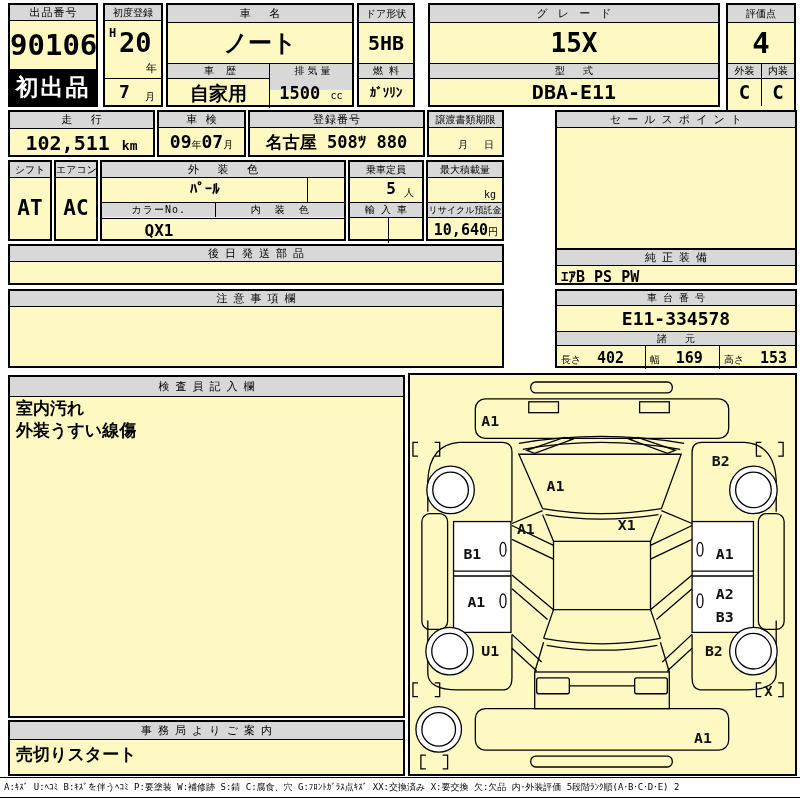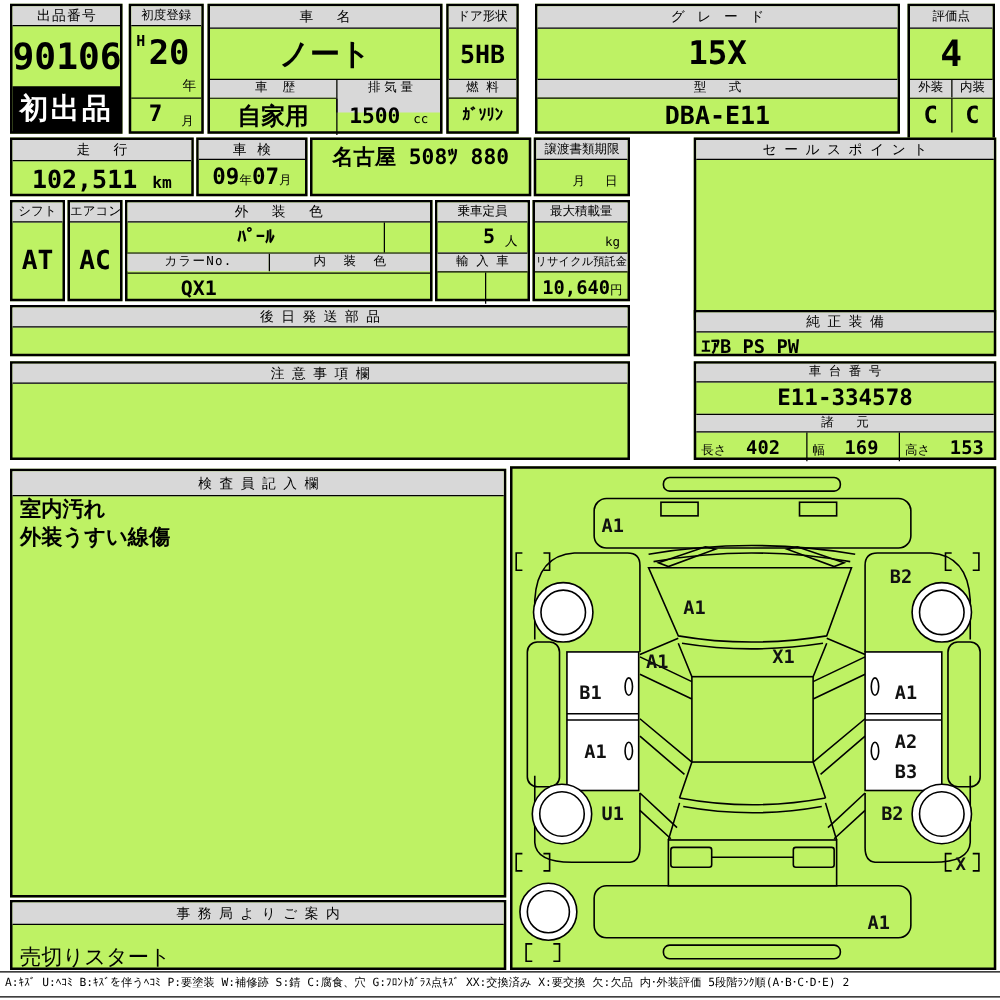--- a/index.html
+++ b/index.html
@@ -1,18 +1,18 @@
 <!DOCTYPE html>
 <html><head>
 <meta charset="utf-8">
 <style>
   html,body{margin:0;padding:0;background:#fff;}
   #sheet{position:relative;width:800px;height:800px;background:#fff;overflow:hidden;
          font-family:"DejaVu Sans Mono","DejaVu Sans","Liberation Sans",sans-serif;color:#000;}
-  .box{position:absolute;border:2px solid #000;background:#bef264;box-sizing:border-box;}
+  .box{position:absolute;border:2px solid #000;background:#fef9c3;box-sizing:border-box;}
   .hdr{background:#d8d8d8;border-bottom:1px solid #000;text-align:center;font-size:11px;
        letter-spacing:6px;text-indent:6px;line-height:15px;height:15px;overflow:hidden;white-space:nowrap;}
   .hdr.tight{letter-spacing:1px;text-indent:1px;}
   .hdr.vtight{letter-spacing:0;text-indent:0;font-size:10px;}
   .val{text-align:center;font-weight:700;overflow:hidden;white-space:nowrap;}
   .row{display:flex;}
   .cell{box-sizing:border-box;overflow:hidden;}
   .bl{border-left:1px solid #000;}
   .bt{border-top:1px solid #000;}
   .unit{font-size:10px;font-weight:400;}
@@ -100,20 +100,21 @@
   </div>
 
   <div class="box" style="left:157px;top:110px;width:89px;height:47px">
     <div class="hdr tight">車 検</div>
     <div class="val" style="font-size:18px;line-height:28px;height:28px">
       <span>09</span><span class="unit">年</span><span>07</span><span class="unit">月</span>
     </div>
   </div>
 
   <div class="box" style="left:248px;top:110px;width:177px;height:47px">
+    <div class="hdr tight">登録番号</div>
     <div class="val" style="font-size:17px;line-height:28px;height:28px">名古屋 508ﾂ 880</div>
   </div>
 
   <div class="box" style="left:427px;top:110px;width:77px;height:47px">
     <div class="hdr vtight">譲渡書類期限</div>
     <div style="display:flex;justify-content:flex-end;align-items:flex-end;gap:16px;height:24px;padding:0 8px 2px 0;font-size:10px">
       <span>月</span>
       <span>日</span>
     </div>
   </div>
@@ -206,21 +207,21 @@
   <div class="box" style="left:8px;top:375px;width:397px;height:343px">
     <div class="hdr" style="height:19px;line-height:19px">検査員記入欄</div>
     <div style="padding:0 6px;font-size:17px;font-weight:700;line-height:1.3">
       <div>室内汚れ</div>
       <div>外装うすい線傷</div>
     </div>
   </div>
 
   <div class="box" style="left:8px;top:720px;width:397px;height:56px">
     <div class="hdr" style="height:17px;line-height:17px">事務局よりご案内</div>
-    <div style="padding:14px 6px;font-size:17px;font-weight:400">売切りスタート</div>
+    <div style="padding:3px 6px;font-size:17px;font-weight:700">売切りスタート</div>
   </div>
 
   <div class="box" style="left:408px;top:373px;width:389px;height:403px">
     <svg width="385" height="399" viewBox="0 0 389 403">
       <g>
 
         <rect class="ln" x="122" y="7" width="143" height="11" rx="5"></rect>
 
         <rect class="ln" x="66" y="24" width="256" height="40" rx="10"></rect>
         <rect class="ln" x="120" y="27" width="30" height="11"></rect>

